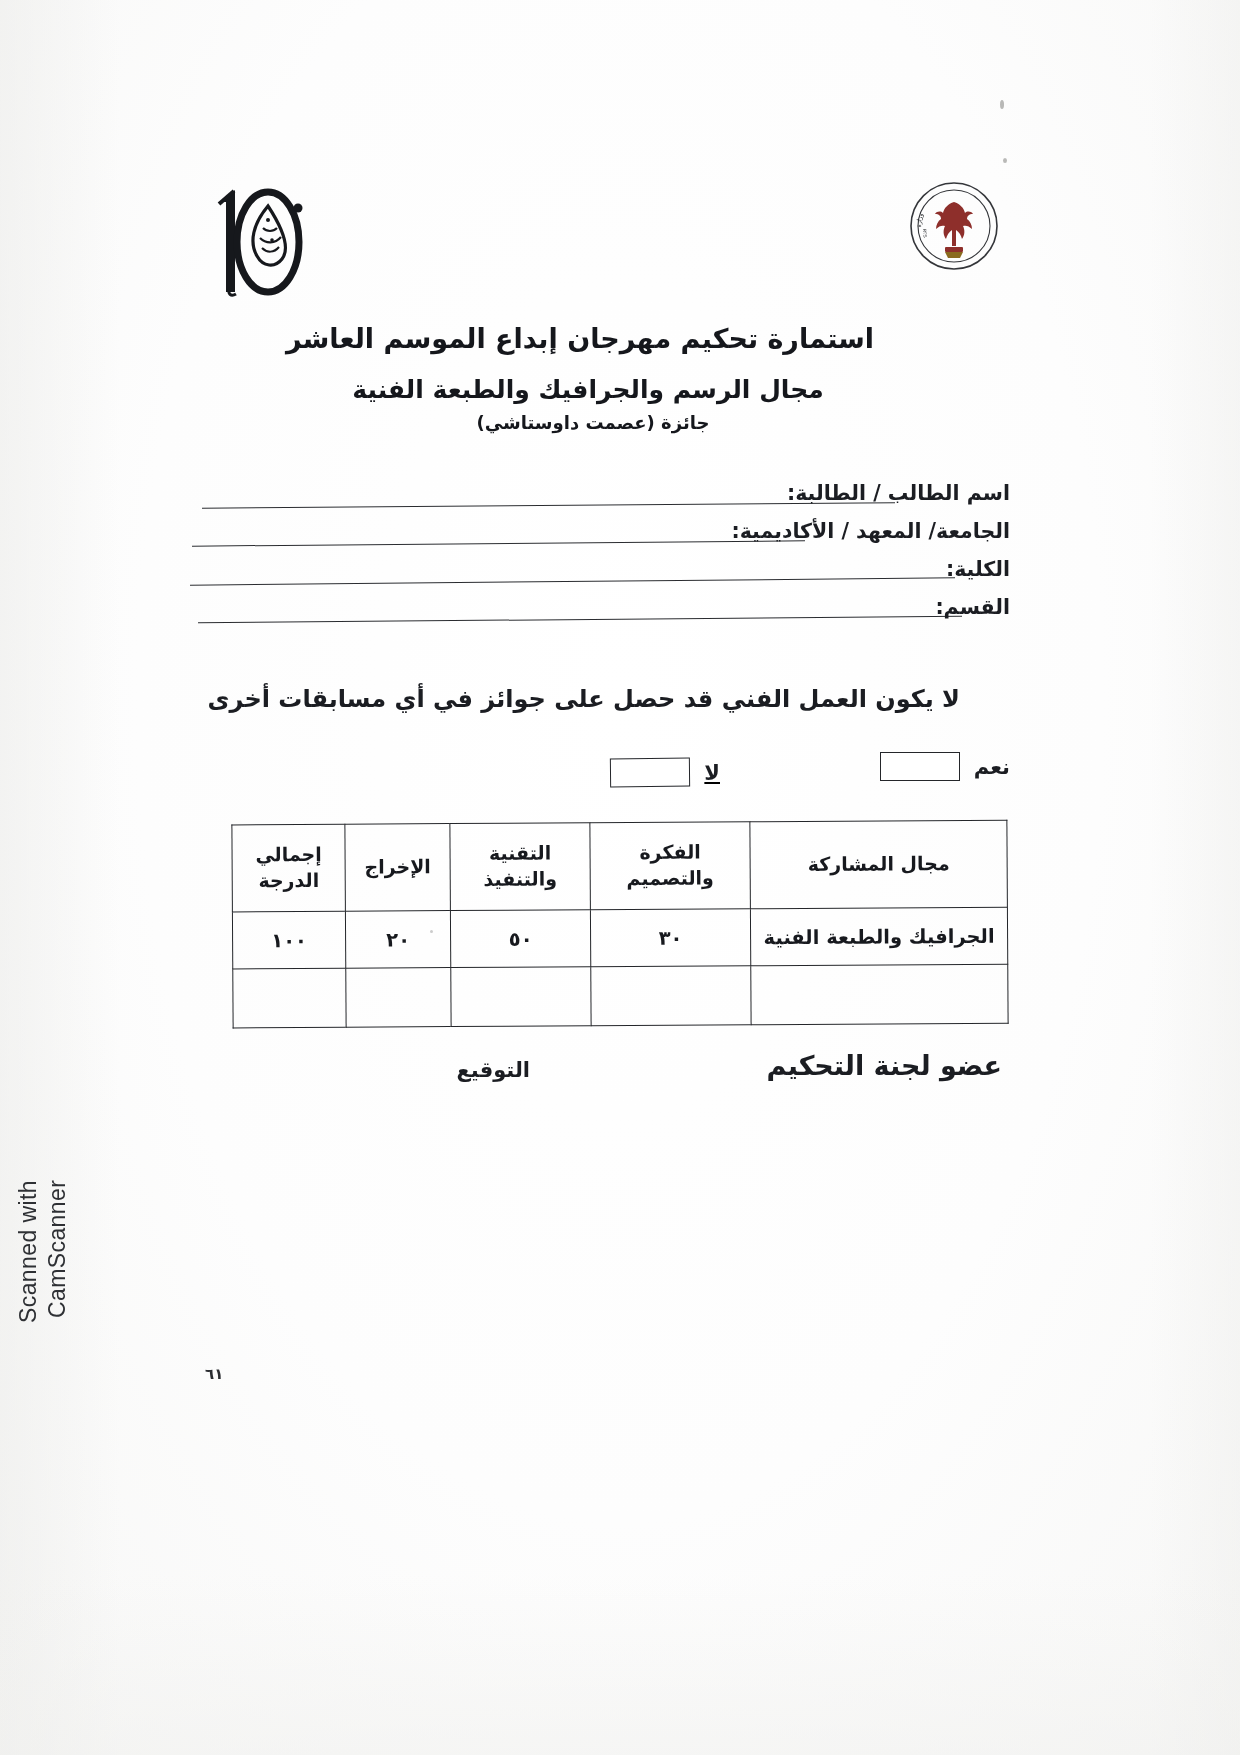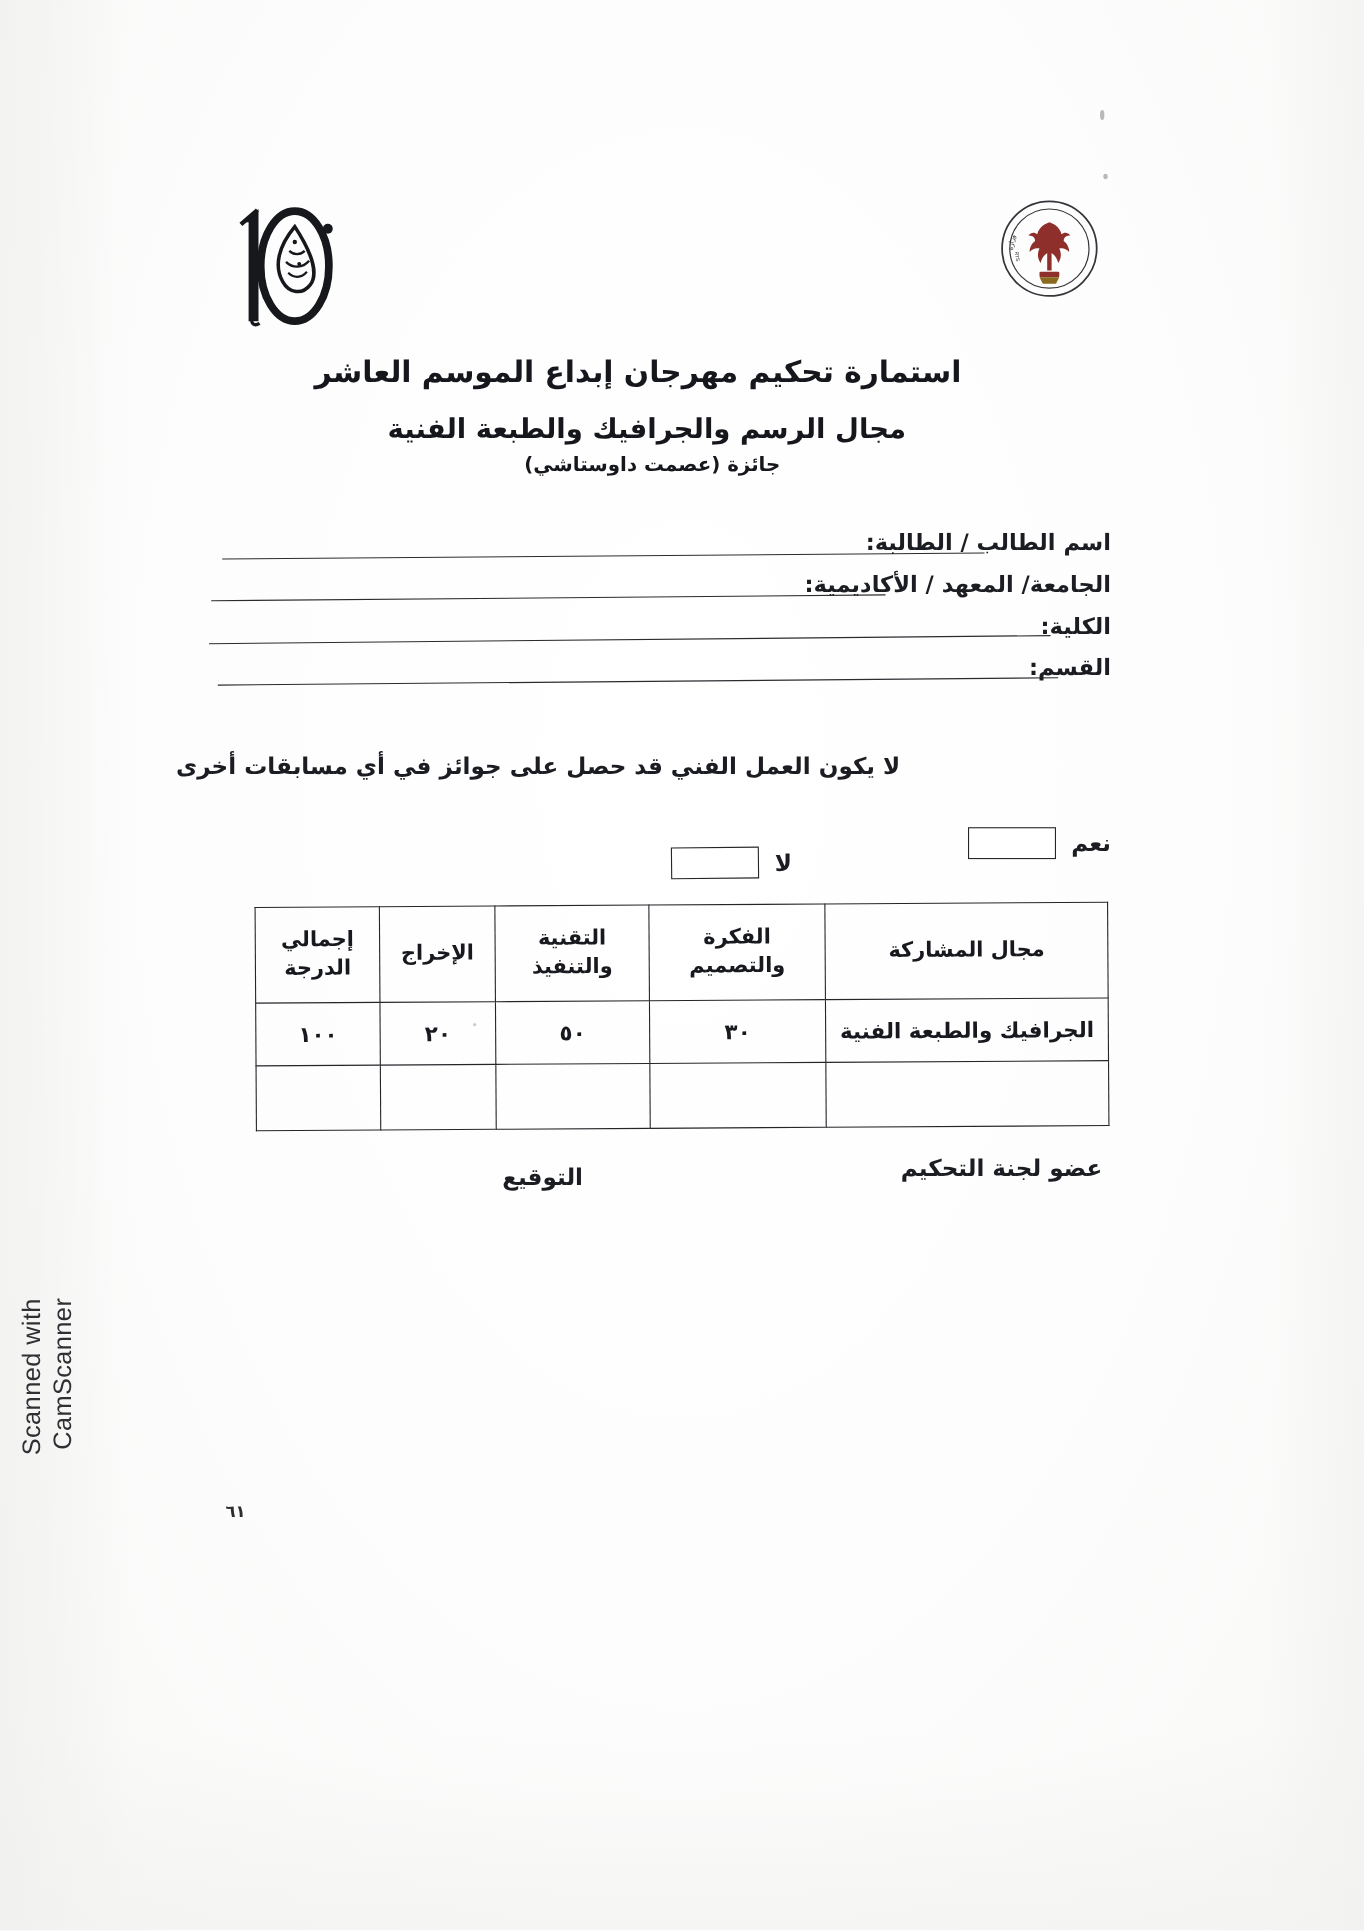--- a/index.html
+++ b/index.html
@@ -157,23 +157,23 @@
   .rule-c { right: 55px;  left: 10px; transform: rotate(-0.55deg); }
   .rule-d { right: 48px;  left: 18px; transform: rotate(-0.5deg); }
   .rule-e { right: 128px; left: 15px; transform: rotate(-0.4deg); }
 
   
   .condition {
     position: absolute;
     top: 535px;
     right: 10px;
     width: 800px;
-    text-align: left;
-    direction: rtl;
-    font-size: 21px;
+    text-align: right;
+    direction: rtl;
+    font-size: 24px;
     font-weight: bold;
     color: #1b1d22;
     padding-right: 40px;
   }
 
   
   .yesno {
     position: absolute;
     top: 598px;
     right: 0;
@@ -182,21 +182,21 @@
     direction: rtl;
   }
   .yn-group {
     position: absolute;
     display: flex;
     align-items: center;
     direction: rtl;
     gap: 14px;
   }
   .yn-yes { right: 0px;  top: 4px; }
-  .yn-no  { right: 290px; top: 22px; }
+  .yn-no  { right: 290px; top: 10px; text-decoration: underline; }
   .yn-label {
     font-size: 21px;
     font-weight: bold;
     color: #1b1d22;
   }
   .yn-box {
     width: 78px;
     height: 27px;
     border: 1.8px solid #24262a;
     background: #fff;
@@ -250,21 +250,21 @@
     top: 900px;
     right: 0;
     width: 830px;
     direction: rtl;
     height: 40px;
   }
   .footer-member {
     position: absolute;
     right: 8px;
     top: 0;
-    font-size: 21px;
+    font-size: 27px;
     font-weight: bold;
     color: #1b1d22;
   }
   .footer-sign {
     position: absolute;
     right: 480px;
     top: 8px;
     font-size: 21px;
     font-weight: bold;
     color: #1b1d22;

